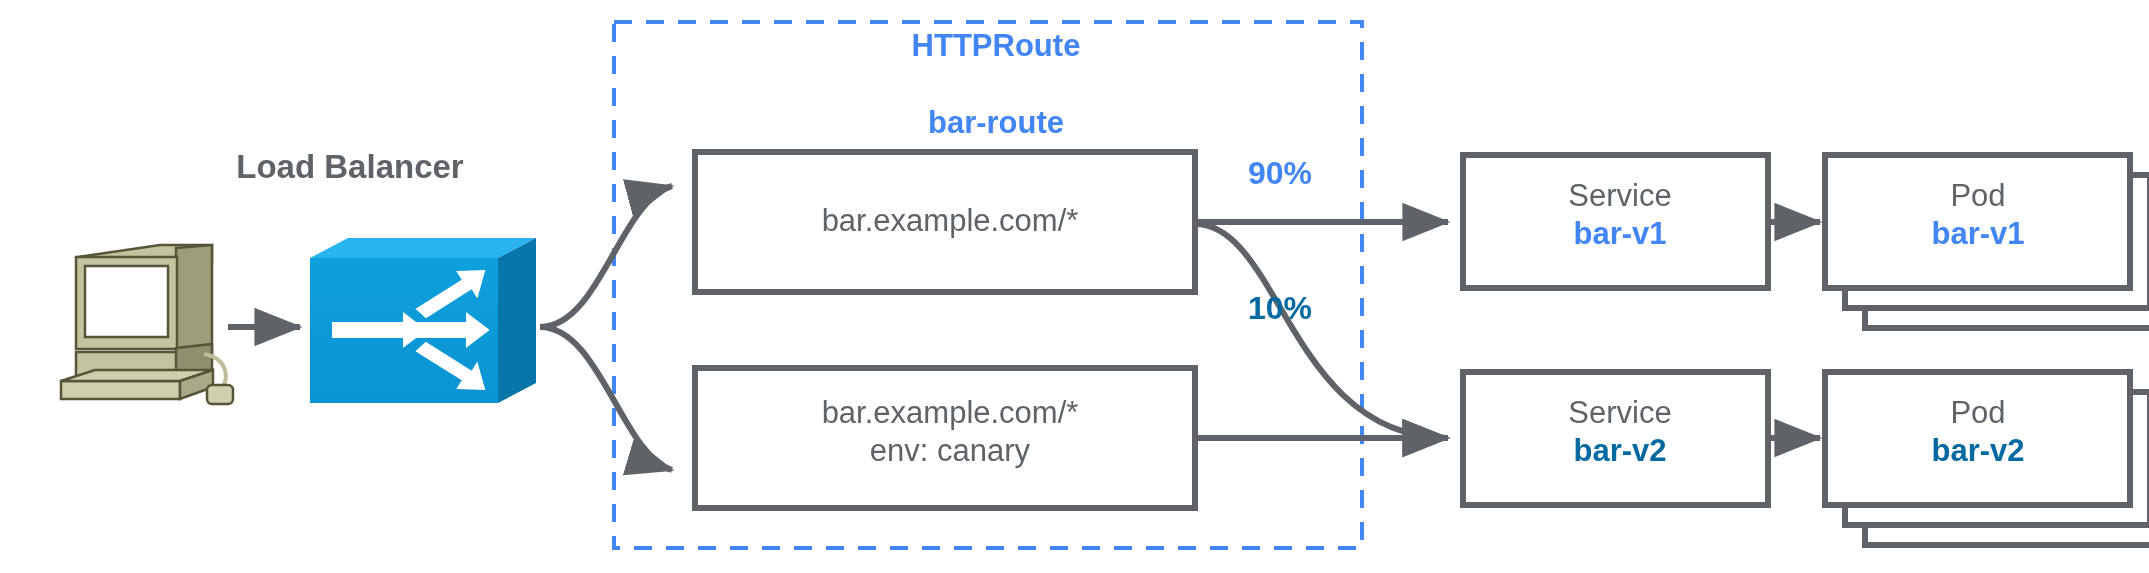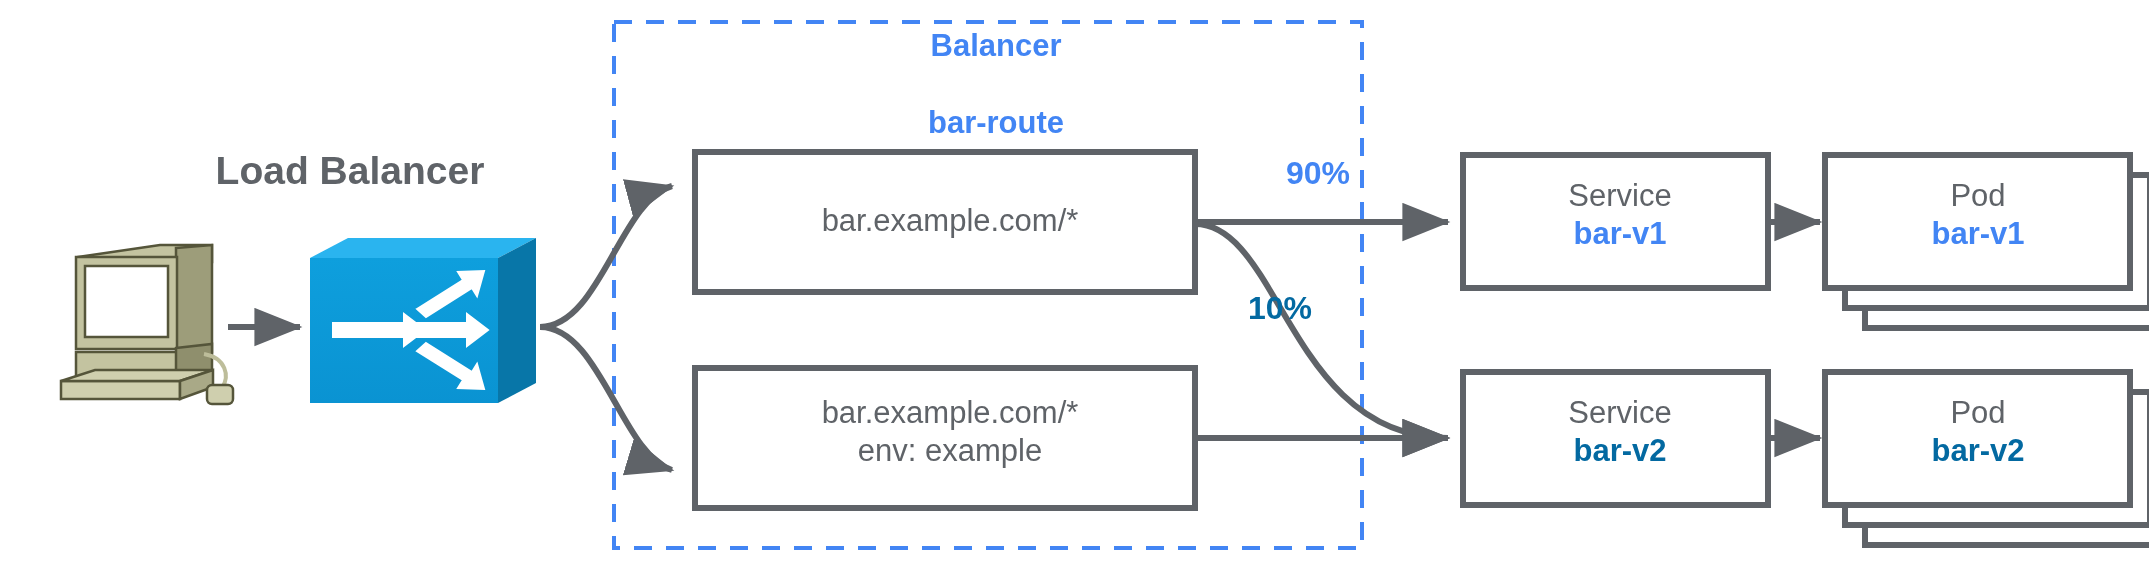--- a/index.html
+++ b/index.html
@@ -42,21 +42,21 @@
   .blue-bold {
     color: #4285f4;
     font-weight: bold;
   }
   .green-bold {
     color: #0369a1;
     font-weight: bold;
   }
   .lbl-load-balancer {
     left: 200px; top: 148px; width: 300px;
-    font-size: 39px;
+    font-size: 33px;
   }
   .lbl-route-kind {
     left: 836px; top: 28px; width: 320px;
     font-size: 31px;
   }
   .lbl-route-name {
     left: 836px; top: 62px; width: 320px;
     font-size: 31px;
     margin-top: 43px;
   }
@@ -68,21 +68,20 @@
     left: 700px; top: 395px; width: 500px;
     font-size: 31px;
   }
   .lbl-rule2-b {
     left: 700px; top: 433px; width: 500px;
     font-size: 31px;
   }
   .lbl-w1 {
     left: 1210px; top: 155px; width: 140px;
     font-size: 32px;
-    text-align: right;
   }
   .lbl-w2 {
     left: 1210px; top: 290px; width: 140px;
     font-size: 32px;
   }
   .lbl-svc1-kind { left: 1470px; top: 178px; width: 300px; font-size: 31px; }
   .lbl-svc1-name { left: 1470px; top: 216px; width: 300px; font-size: 31px; }
   .lbl-svc2-kind { left: 1470px; top: 395px; width: 300px; font-size: 31px; }
   .lbl-svc2-name { left: 1470px; top: 433px; width: 300px; font-size: 31px; }
   .lbl-pod1-kind { left: 1828px; top: 178px; width: 300px; font-size: 31px; }
@@ -171,29 +170,29 @@
 
     <g>
       <rect x="1865" y="412" width="305" height="133" fill="#ffffff" stroke="#5f6368" stroke-width="6"></rect>
       <rect x="1845" y="392" width="305" height="133" fill="#ffffff" stroke="#5f6368" stroke-width="6"></rect>
       <rect x="1825" y="372" width="305" height="133" fill="#ffffff" stroke="#5f6368" stroke-width="6"></rect>
     </g>
   </svg>
 
   <div class="txt grey-bold lbl-load-balancer">Load Balancer</div>
 
-  <div class="txt blue-bold lbl-route-kind">Balancer</div>
+  <div class="txt blue-bold lbl-route-kind">HTTPRoute</div>
 
   <div class="txt blue-bold lbl-route-name">bar-route</div>
 
   <div class="txt grey-reg lbl-rule1">bar.example.com/*</div>
 
   <div class="txt grey-reg lbl-rule2-a">bar.example.com/*</div>
 
-  <div class="txt grey-reg lbl-rule2-b">env: example</div>
+  <div class="txt grey-reg lbl-rule2-b">env: canary</div>
 
   <div class="txt blue-bold lbl-w1">90%</div>
 
   <div class="txt green-bold lbl-w2">10%</div>
 
   <div class="txt grey-reg lbl-svc1-kind">Service</div>
   <div class="txt blue-bold lbl-svc1-name">bar-v1</div>
 
   <div class="txt grey-reg lbl-svc2-kind">Service</div>
   <div class="txt green-bold lbl-svc2-name">bar-v2</div>

